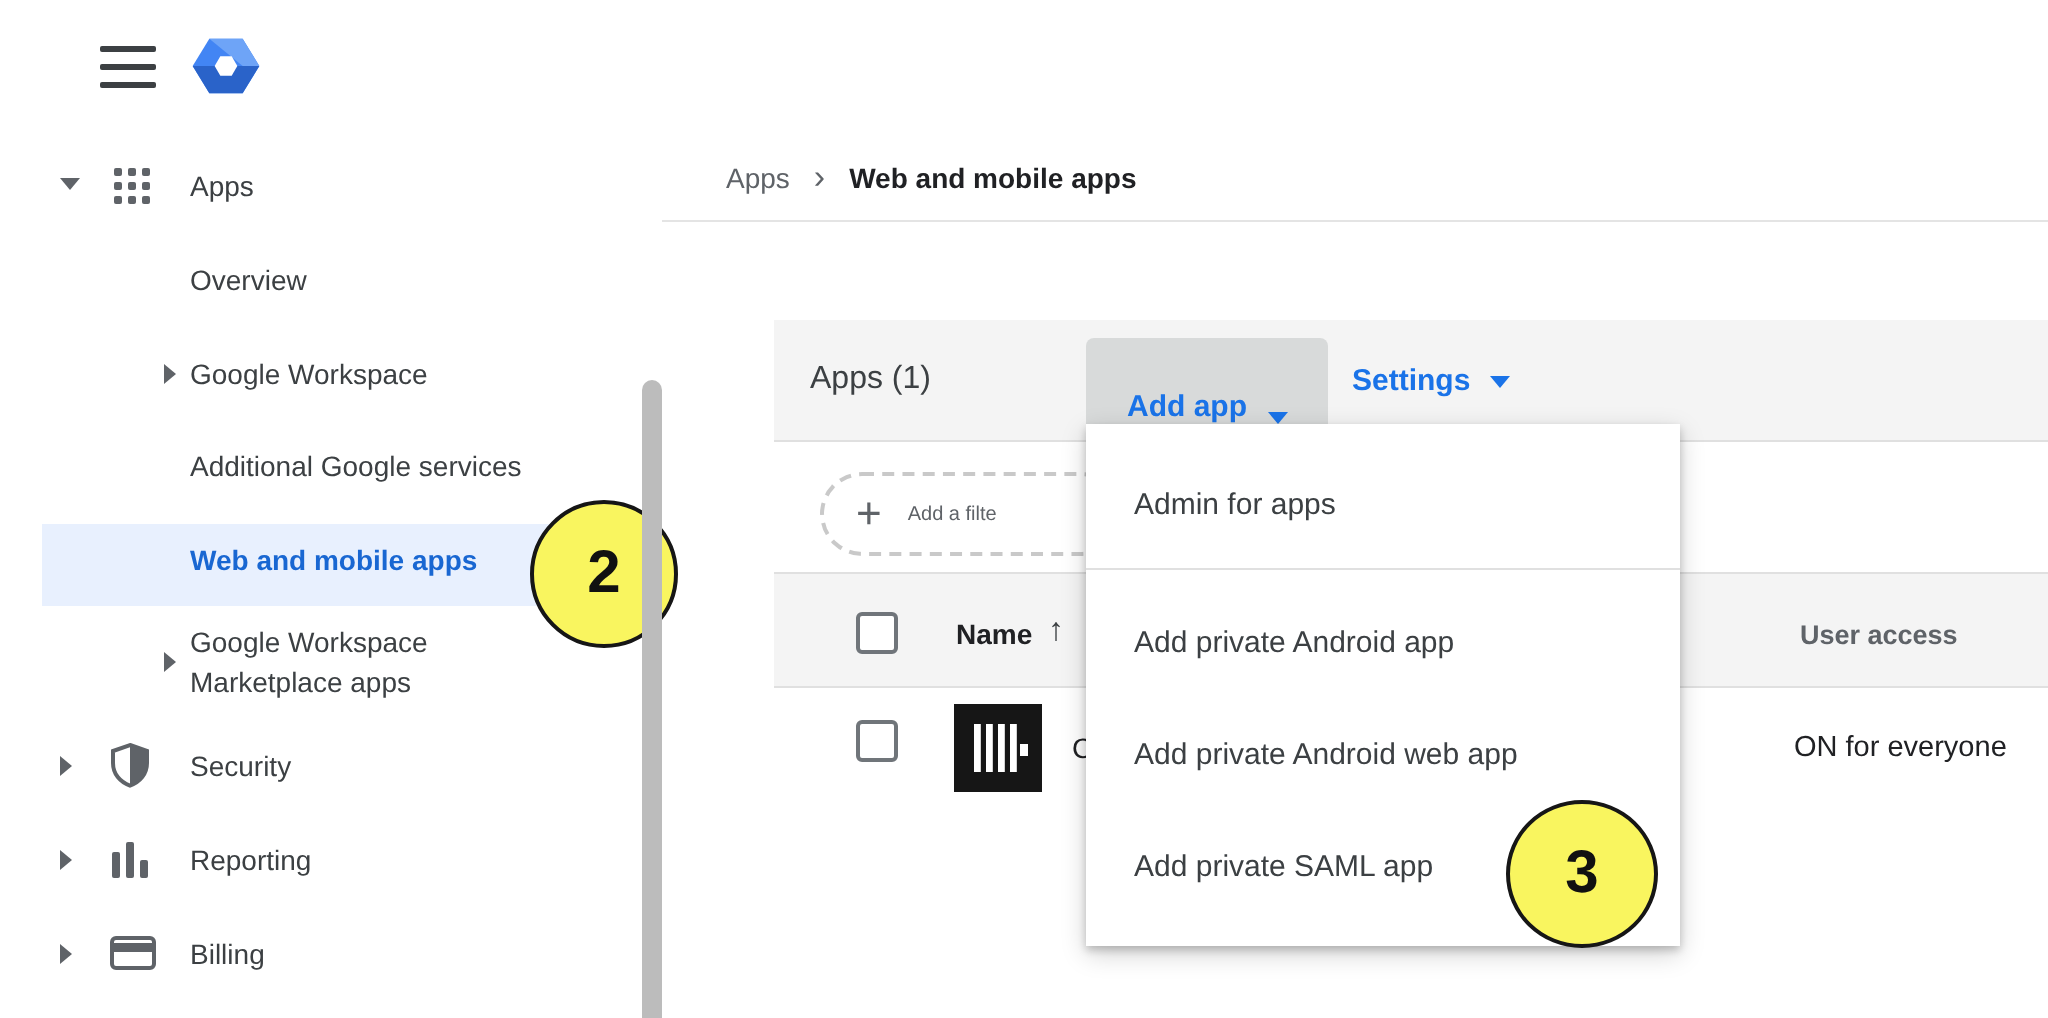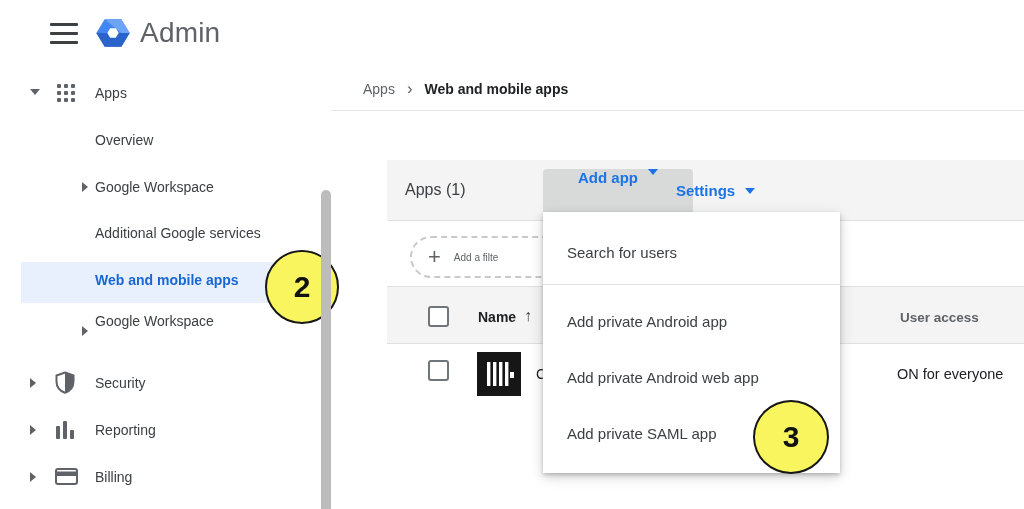--- a/index.html
+++ b/index.html
@@ -38,22 +38,22 @@
   .breadcrumb { position:absolute; left:363px; top:81px; display:flex; align-items:center; font-size:14px; }
   .bc-parent { color:#5f6368; }
   .bc-sep { color:#5f6368; margin:0 12px; font-size:17px; line-height:14px; }
   .bc-current { color:#202124; font-weight:700; }
   .bc-divider { position:absolute; left:331px; top:110px; width:693px; height:1px; background:#e4e4e4; }
 
   
   .toolbar { position:absolute; left:387px; top:160px; width:637px; height:61px;
     background:#f4f4f4; border-bottom:1px solid #e0e0e0; }
   .apps-count { position:absolute; left:405px; top:181px; font-size:16px; color:#3c4043; }
-  .addapp-btn { position:absolute; left:543px; top:169px; width:150px; height:43px;
-    background:#d8dada; border-radius:4px 4px 0 0; display:flex; align-items:flex-start;
+  .addapp-btn { position:absolute; left:543px; top:169px; width:121px; height:43px;
+    background:#d8dada; border-radius:4px 4px 0 0; display:flex; align-items:flex-end;
     justify-content:center; gap:10px; cursor:pointer; }
   .btn-blue-label { font-size:15px; font-weight:700; color:#1a73e8; }
   .caret-blue { width:0; height:0; border-left:5px solid transparent; border-right:5px solid transparent;
     border-top:6px solid #1a73e8; }
   .settings-btn { position:absolute; left:676px; top:169px; height:43px;
     display:flex; align-items:center; gap:10px; cursor:pointer; }
 
   .filter-row { position:absolute; left:387px; top:221px; width:637px; height:66px;
     background:#fff; border-bottom:1px solid #e0e0e0; }
   .filter-chip { position:absolute; left:410px; top:236px; width:152px; height:42px;
@@ -98,21 +98,20 @@
     <span></span>
       <span></span>
       <span></span>
   </div>
   <svg class="logo" viewBox="0 0 24 24">
     <polygon points="2,12 7,3.8 17,3.8 22,12 17,20.2 7,20.2" fill="#4285f4"></polygon>
     <polygon points="2,12 22,12 17,20.2 7,20.2" fill="#2a63c9"></polygon>
     <polygon points="7,3.8 17,3.8 22,12 17,12" fill="#6ea4f7"></polygon>
     <polygon points="8.6,12 10.3,9.1 13.7,9.1 15.4,12 13.7,14.9 10.3,14.9" fill="#ffffff"></polygon>
   </svg>
-  <div class="logo-title">Admin</div>
 
 
   <div class="caret-down" style="left:30px; top:89px;"></div>
   <div class="grid-icon">
     <i></i>
       <i></i>
       <i></i>
       <i></i>
       <i></i>
       <i></i>
@@ -128,20 +127,21 @@
   <div class="side-label" style="left:95px; top:177px;">Google Workspace</div>
 
   <div class="side-label" style="left:95px; top:223px;">Additional Google services</div>
 
   <div class="side-sel"></div>
   <div class="side-sel-label">Web and mobile apps</div>
 
   <div class="caret-right" style="left:82px; top:326px;"></div>
   <div class="side-label" style="left:95px; top:311px;">
     <div>Google Workspace</div>
+    <div>Marketplace apps</div>
   </div>
 
   <div class="caret-right" style="left:30px; top:378px;"></div>
   <svg class="side-icon" style="left:55px; top:371px;" width="20" height="23" viewBox="0 0 20 23">
     <path d="M10 1.5 L18.5 4.5 V10.5 C18.5 16 15 20 10 21.8 C5 20 1.5 16 1.5 10.5 V4.5 Z" fill="none" stroke="#5f6368" stroke-width="2"></path>
     <path d="M10 1.5 L18.5 4.5 V10.5 C18.5 16 15 20 10 21.8 Z" fill="#5f6368"></path>
   </svg>
   <div class="side-label" style="left:95px; top:373px;">Security</div>
 
   <div class="caret-right" style="left:30px; top:425px;"></div>
@@ -198,21 +198,21 @@
     <rect x="10" y="10" width="3.4" height="24" fill="#ffffff"></rect>
     <rect x="16" y="10" width="3.4" height="24" fill="#ffffff"></rect>
     <rect x="22" y="10" width="3.4" height="24" fill="#ffffff"></rect>
     <rect x="28" y="10" width="3.4" height="24" fill="#ffffff"></rect>
     <rect x="33" y="20" width="4" height="6" fill="#ffffff"></rect>
   </svg>
   <div class="app-name">C</div>
   <div class="row-access">ON for everyone</div>
 
   <div class="menu">
-    <div class="menu-item first">Search for users</div>
+    <div class="menu-item first">Admin for apps</div>
     <div class="menu-divider"></div>
     <div class="menu-item">Add private Android app</div>
     <div class="menu-item">Add private Android web app</div>
     <div class="menu-item">Add private SAML app</div>
   </div>
 
   <div class="step-circle step-2">2</div>
   <div class="step-circle step-3">3</div>
 
 </div>

